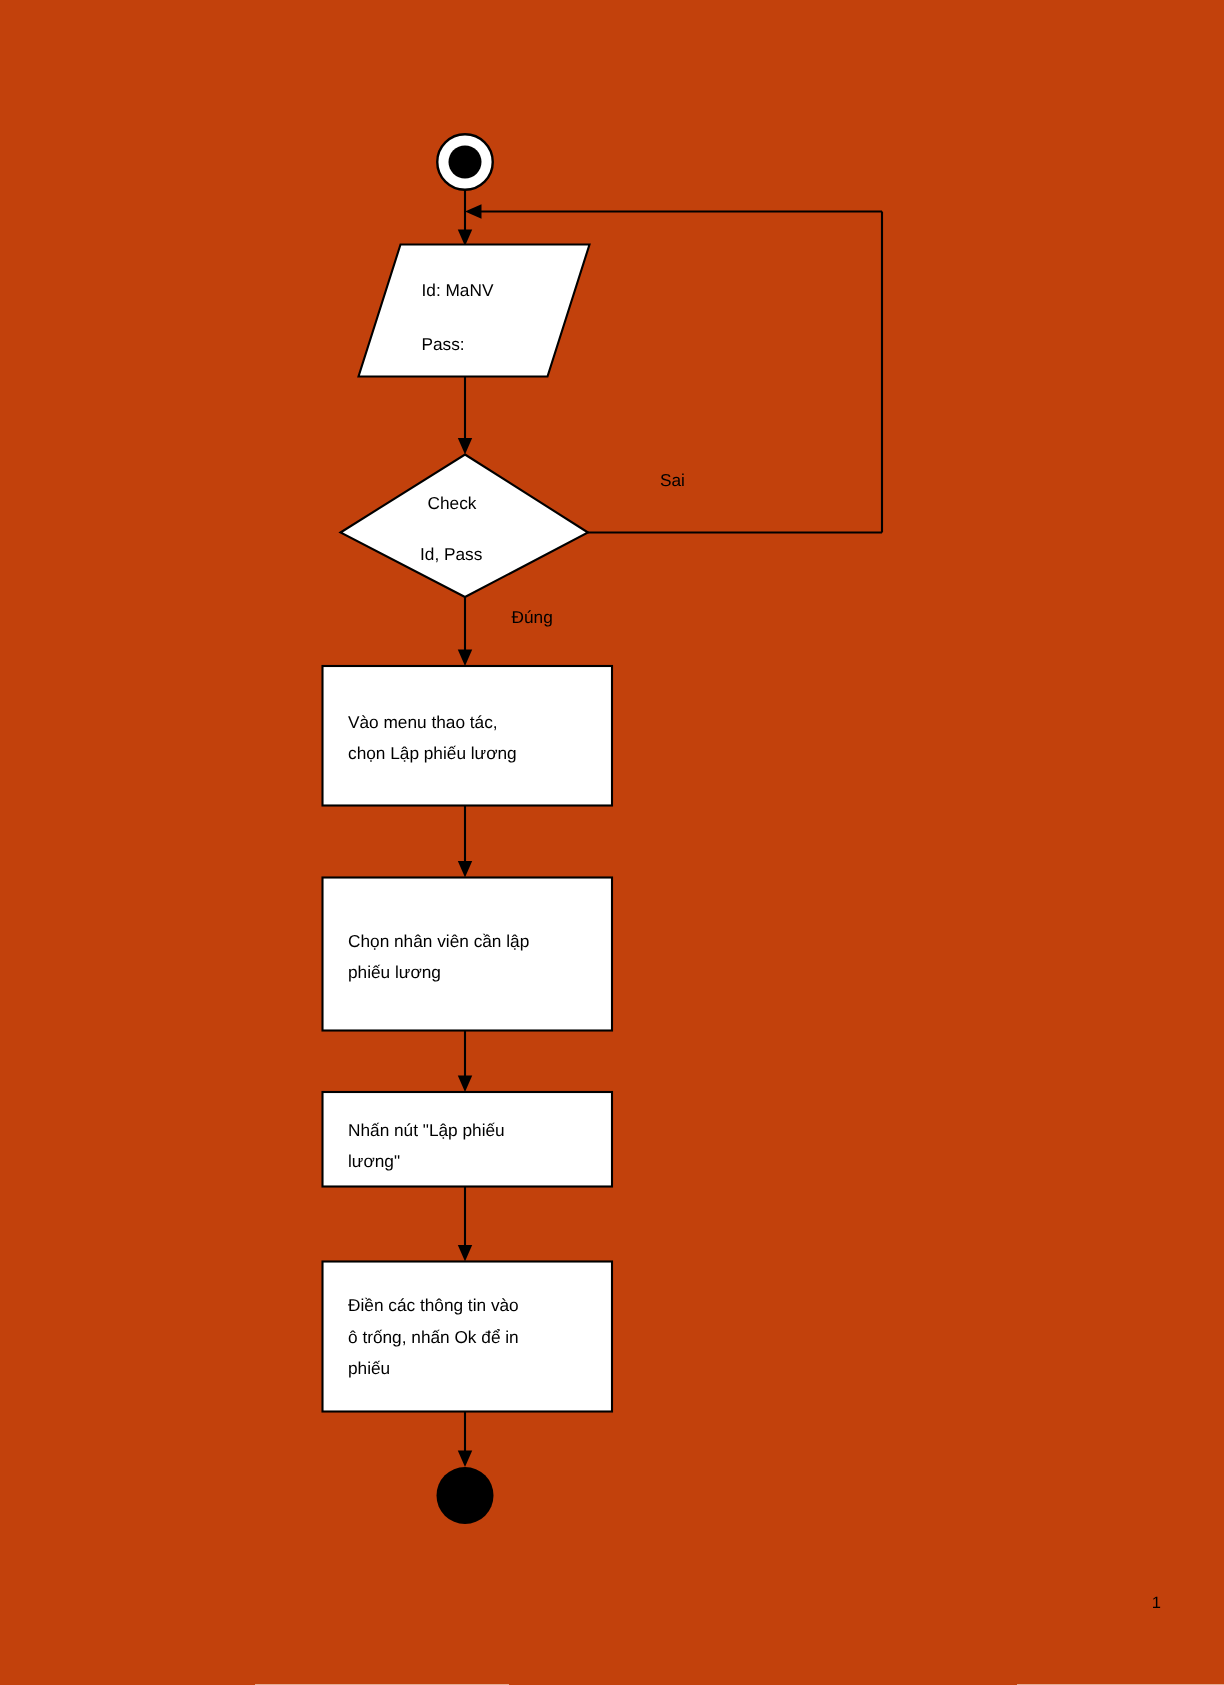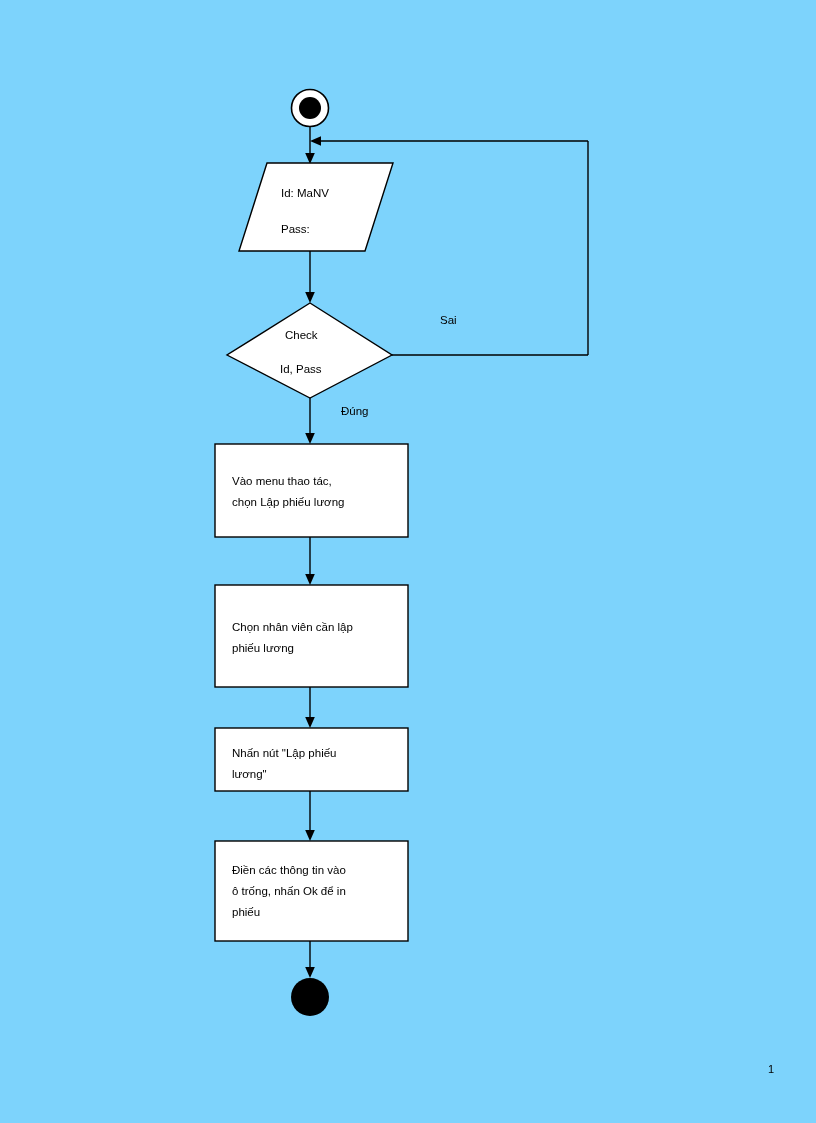--- a/index.html
+++ b/index.html
@@ -8,21 +8,21 @@
     background: #ffffff;
   }
   body {
     font-family: "Liberation Sans", sans-serif;
     color: #000000;
   }
   #page {
     position: relative;
     width: 816px;
     height: 1123px;
-    background: #7dd3fc;
+    background: #c2410c;
     overflow: hidden;
   }
   #flow-svg {
     position: absolute;
     left: 0;
     top: 0;
     width: 816px;
     height: 1123px;
   }
   .shape-outline {

